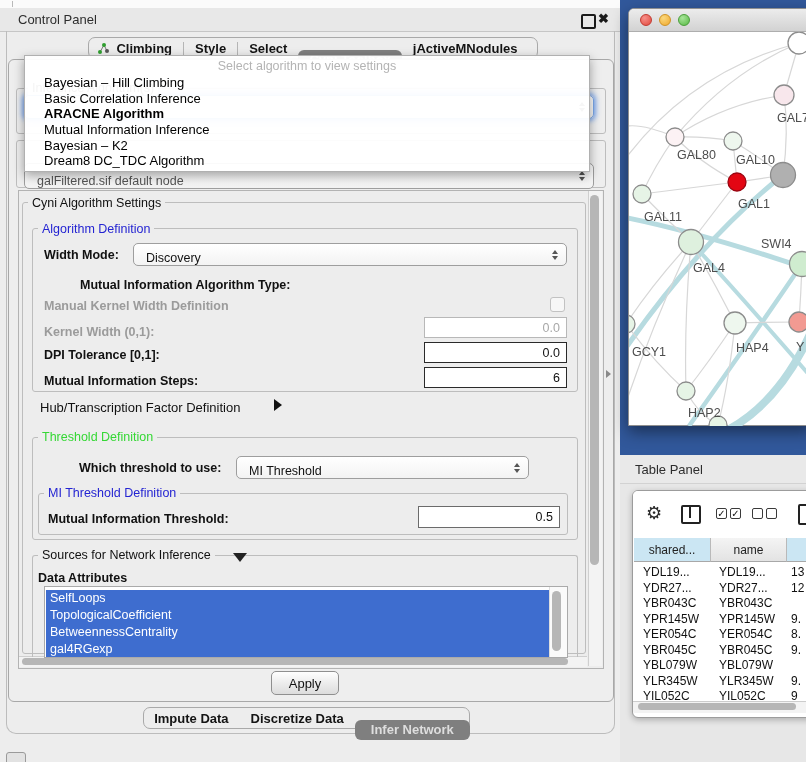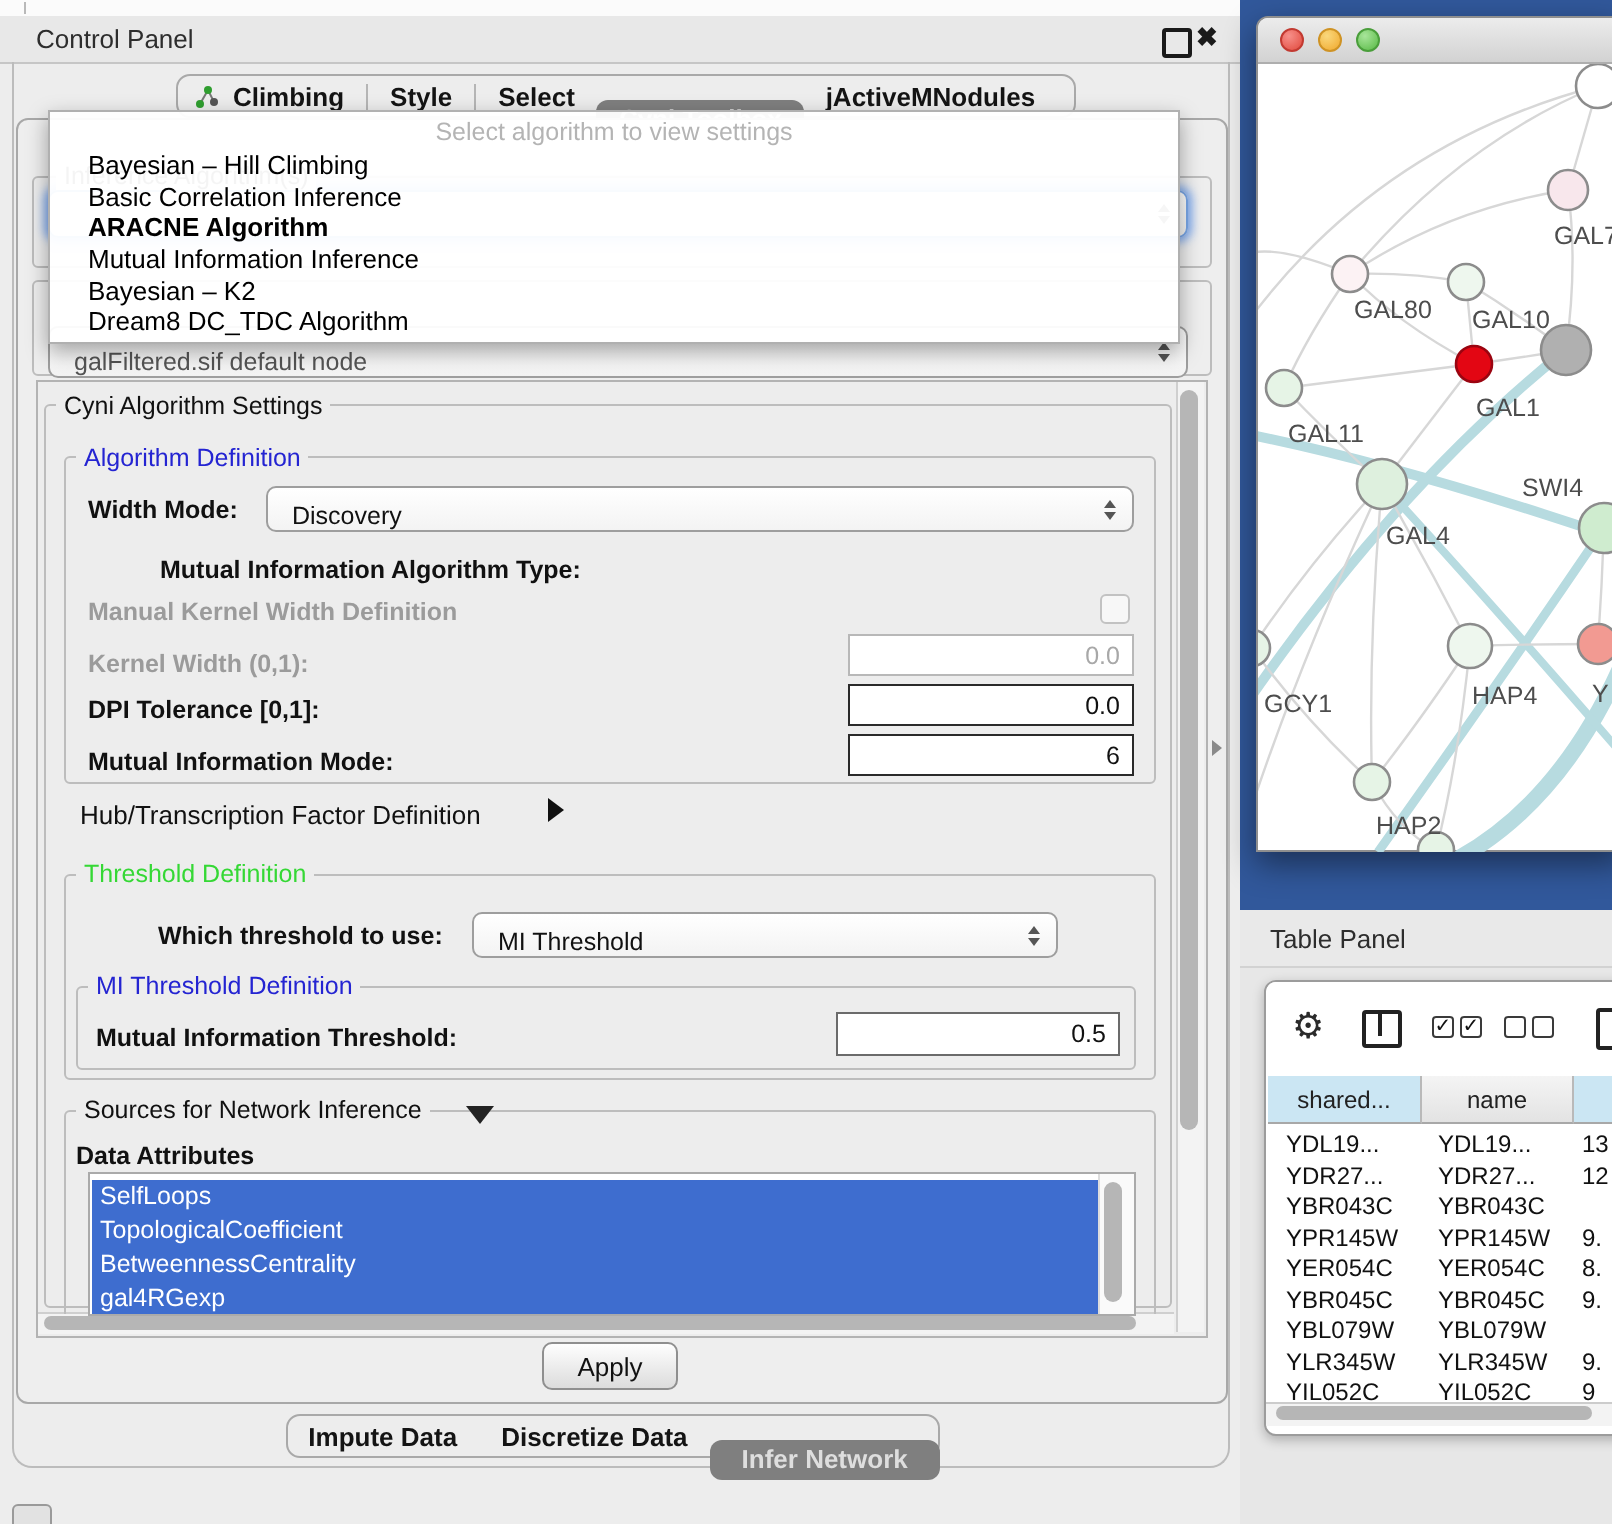--- a/index.html
+++ b/index.html
@@ -124,21 +124,21 @@
   <span class="lbl dis" style="left:44px;top:325px;">Kernel Width (0,1):</span>
   <div class="numinput" style="left:424px;top:317px;width:143px;height:21px;border:1px solid #b8b8b8;color:#a8a8a8;">
     <span>0.0</span>
   </div>
 
   <span class="lbl" style="left:44px;top:348px;">DPI Tolerance [0,1]:</span>
   <div class="numinput" style="left:424px;top:342px;width:143px;height:21px;border:1px solid #2a2a2a;">
     <span>0.0</span>
   </div>
 
-  <span class="lbl" style="left:44px;top:374px;">Mutual Information Mode:</span>
+  <span class="lbl" style="left:44px;top:374px;">Mutual Information Steps:</span>
   <div class="numinput" style="left:424px;top:367px;width:143px;height:21px;border:1px solid #2a2a2a;">
     <span>6</span>
   </div>
 
   <span class="lbl plain" style="left:40px;top:400px;font-size:13px;">Hub/Transcription Factor Definition</span>
   <span class="abs" style="left:274px;top:399px;width:0;height:0;border-top:6px solid transparent;border-bottom:6px solid transparent;border-left:8px solid #111;"></span>
 
   <div class="group" style="left:32px;top:437px;width:544px;height:101px;"></div>
   <span class="gtitle" style="left:38px;top:430px;color:var(--title_green,#35d835);">Threshold Definition</span>
 

